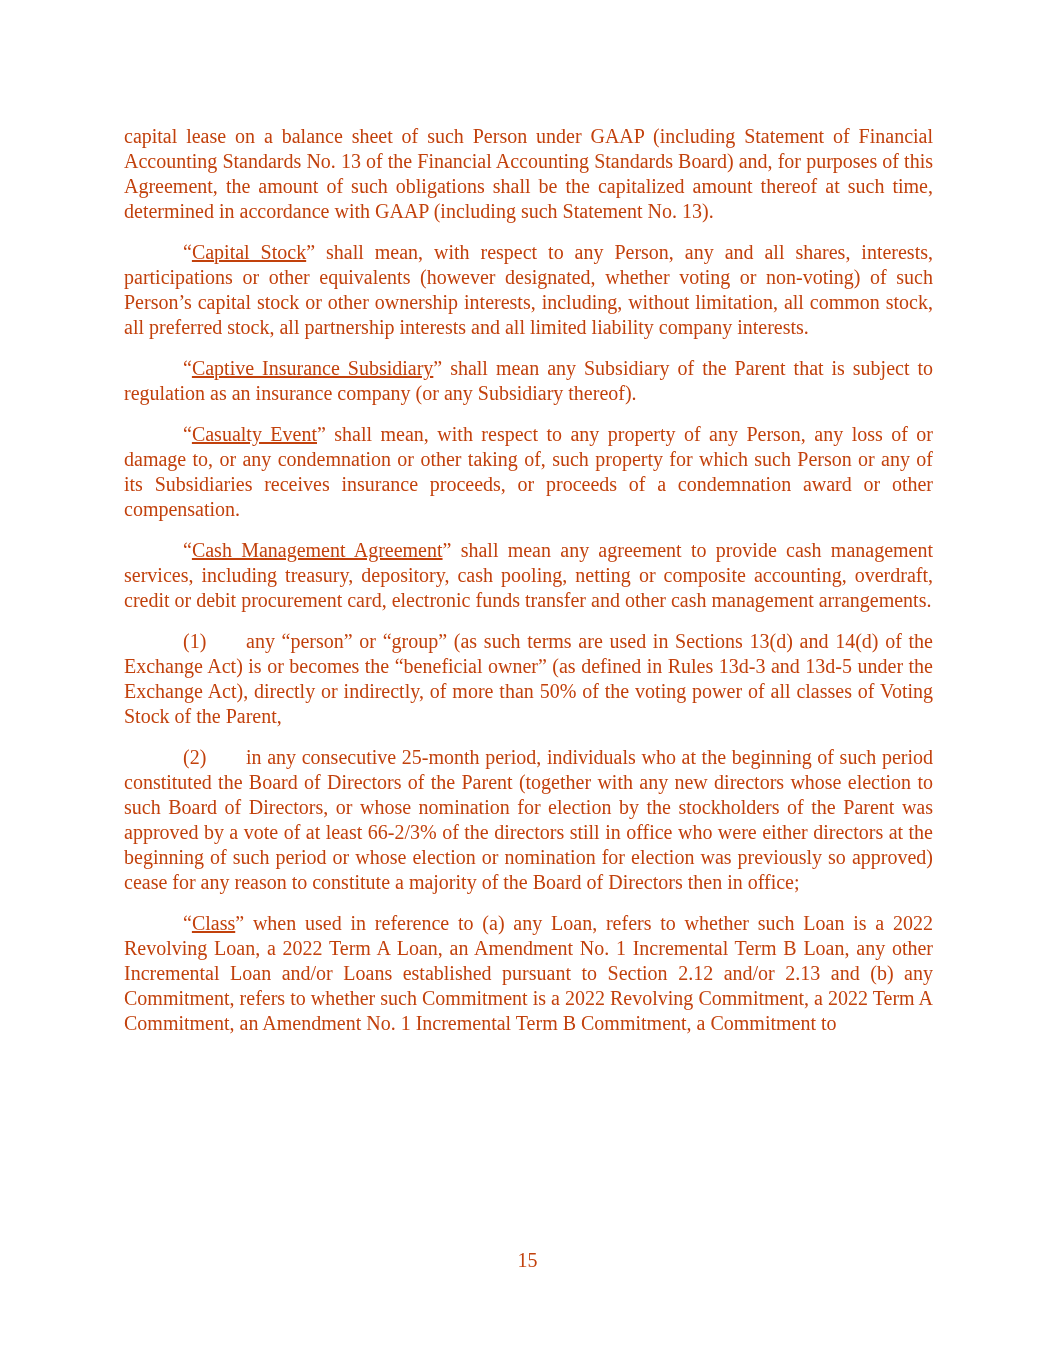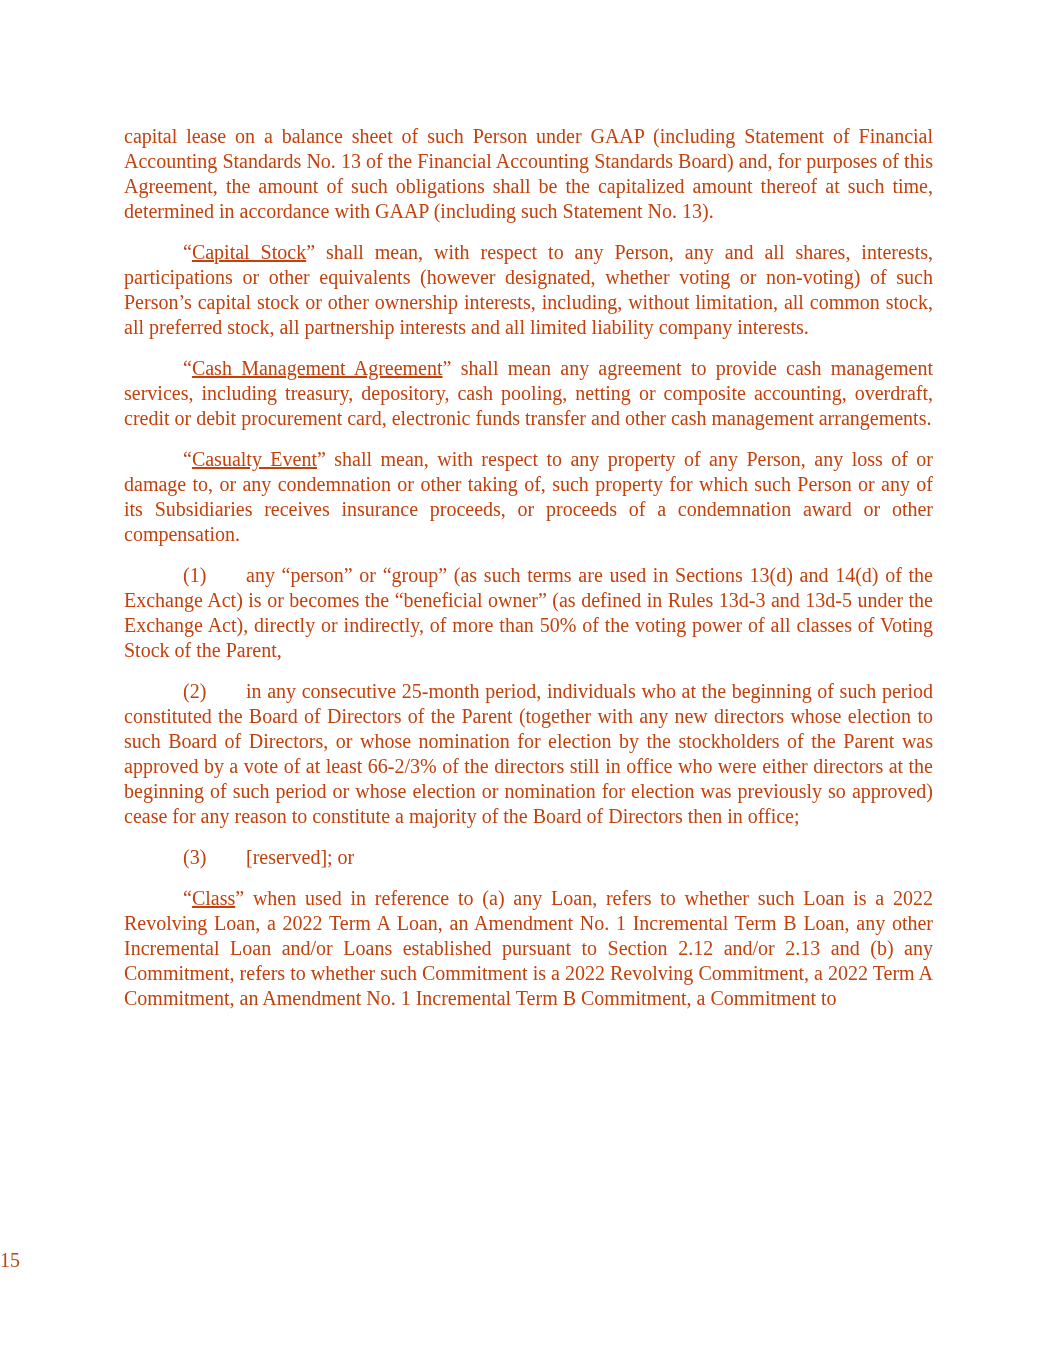--- a/index.html
+++ b/index.html
@@ -40,44 +40,44 @@
   .num {
     display: inline-block;
     width: 63px;
     text-indent: 0;
   }
   .page-number {
     position: absolute;
     top: 1248px;
     left: 0;
     width: 1055px;
-    text-align: left;
+    text-align: center;
   }
 </style>
 </head>
 <body>
 
 <div class="page">
   <div class="content">
 
     <p class="para no-indent">capital lease on a balance sheet of such Person under GAAP (including Statement of Financial Accounting Standards No. 13 of the Financial Accounting Standards Board) and, for purposes of this Agreement, the amount of such obligations shall be the capitalized amount thereof at such time, determined in accordance with GAAP (including such Statement No. 13).</p>
 
     <p class="para indent"><span>“</span><span class="term">Capital Stock</span><span>” shall mean, with respect to any Person, any and all shares, interests, participations or other equivalents (however designated, whether voting or non-voting) of such Person’s capital stock or other ownership interests, including, without limitation, all common stock, all preferred stock, all partnership interests and all limited liability company interests.</span></p>
 
+    <p class="para indent"><span>“</span><span class="term">Captive Insurance Subsidiary</span><span>” shall mean any Subsidiary of the Parent that is subject to regulation as an insurance company (or any Subsidiary thereof).</span></p>
+
+    <p class="para indent"><span>“</span><span class="term">Casualty Event</span><span>” shall mean, with respect to any property of any Person, any loss of or damage to, or any condemnation or other taking of, such property for which such Person or any of its Subsidiaries receives insurance proceeds, or proceeds of a condemnation award or other compensation.</span></p>
 
     <p class="para indent"><span>“</span><span class="term">Cash Management Agreement</span><span>” shall mean any agreement to provide cash management services, including treasury, depository, cash pooling, netting or composite accounting, overdraft, credit or debit procurement card, electronic funds transfer and other cash management arrangements.</span></p>
-
-    <p class="para indent"><span>“</span><span class="term">Casualty Event</span><span>” shall mean, with respect to any property of any Person, any loss of or damage to, or any condemnation or other taking of, such property for which such Person or any of its Subsidiaries receives insurance proceeds, or proceeds of a condemnation award or other compensation.</span></p>
 
 
     <p class="para indent"><span class="num">(1)</span><span>any “person” or “group” (as such terms are used in Sections 13(d) and 14(d) of the Exchange Act) is or becomes the “beneficial owner” (as defined in Rules 13d-3 and 13d-5 under the Exchange Act), directly or indirectly, of more than 50% of the voting power of all classes of Voting Stock of the Parent,</span></p>
 
     <p class="para indent"><span class="num">(2)</span><span>in any consecutive 25-month period, individuals who at the beginning of such period constituted the Board of Directors of the Parent (together with any new directors whose election to such Board of Directors, or whose nomination for election by the stockholders of the Parent was approved by a vote of at least 66-2/3% of the directors still in office who were either directors at the beginning of such period or whose election or nomination for election was previously so approved) cease for any reason to constitute a majority of the Board of Directors then in office;</span></p>
 
-    <p class="para indent"><span class="num">(3)</span><span>[reserved]; or</span></p>
 
 
     <p class="para indent"><span>“</span><span class="term">Class</span><span>” when used in reference to (a) any Loan, refers to whether such Loan is a 2022 Revolving Loan, a 2022 Term A Loan, an Amendment No. 1 Incremental Term B Loan, any other Incremental Loan and/or Loans established pursuant to Section 2.12 and/or 2.13 and (b) any Commitment, refers to whether such Commitment is a 2022 Revolving Commitment, a 2022 Term A Commitment, an Amendment No. 1 Incremental Term B Commitment, a Commitment to</span></p>
 
   </div>
 
   <div class="page-number">15</div>
 </div>
 
 </body></html>

